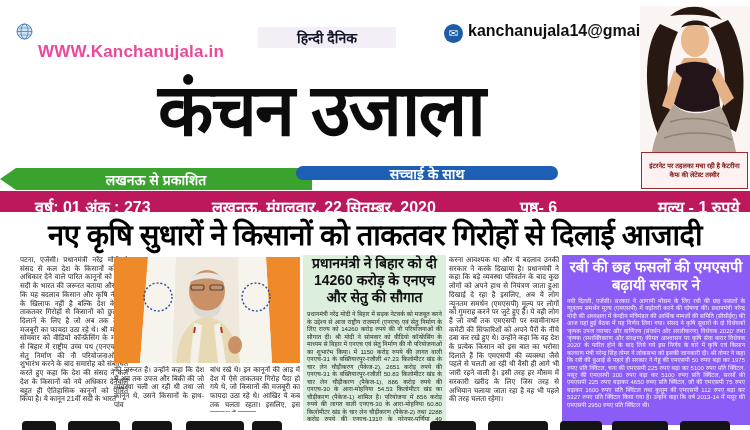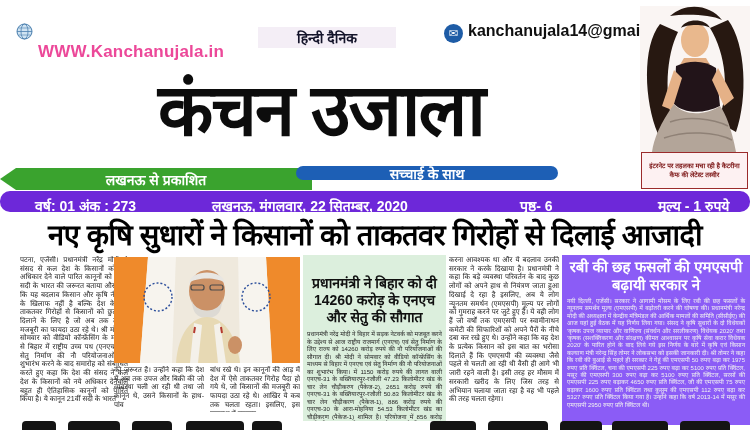--- a/index.html
+++ b/index.html
@@ -21,37 +21,37 @@
   
   .masthead{position:absolute;left:0;top:48px;width:642px;height:118px;display:flex;align-items:center;
         justify-content:center;font-size:72px;font-weight:900;color:#0c0c0c;white-space:nowrap;letter-spacing:-2px;}
   
   .ribbon-green{position:absolute;left:0;top:168px;width:312px;height:22px;background:#3aa32e;
         clip-path:polygon(0 50%,16px 0,100% 0,100% 100%,16px 100%);
         display:flex;align-items:center;justify-content:center;font-size:14px;font-weight:bold;color:#fff;}
   .ribbon-blue{position:absolute;left:296px;top:166px;width:262px;height:14px;background:#1d5fb5;border-radius:13px;
         display:flex;align-items:center;justify-content:center;font-size:14px;font-weight:bold;color:#fff;}
   
-  .dateline{position:absolute;left:0;top:191px;width:750px;height:21px;background:#6d28d9;color:#fff;
-        font-size:14px;font-weight:bold;border-radius:10px;}
+  .dateline{position:absolute;left:0;top:191px;width:750px;height:21px;background:#be185d;color:#fff;
+        font-size:16px;font-weight:bold;}
   .dl-issue{position:absolute;left:35px;top:5px;}
   .dl-date{position:absolute;left:212px;top:5px;}
   .dl-page{position:absolute;left:520px;top:5px;}
   .dl-price{position:absolute;left:658px;top:5px;}
   
   .lead-head{position:absolute;left:0;top:213px;width:750px;height:40px;display:flex;align-items:center;
         justify-content:center;font-size:29px;font-weight:900;color:#000;white-space:nowrap;letter-spacing:-.5px;}
   
   .smalltxt{font-size:7.1px;line-height:8.7px;text-align:justify;color:#1c1c1c;overflow:hidden;}
   .col1{position:absolute;left:20px;top:256px;width:108px;height:156px;}
   .modi{position:absolute;left:114px;top:257px;width:186px;height:106px;overflow:hidden;background:#e9e4da;}
   .col2a{position:absolute;left:114px;top:366px;width:90px;height:46px;}
   .col2b{position:absolute;left:210px;top:366px;width:90px;height:46px;}
   .mint{position:absolute;left:303px;top:255px;width:143px;height:166px;background:#dcefdd;overflow:hidden;}
-  .mint-head{padding:20px 3px 2px;font-size:14px;line-height:17px;font-weight:900;color:#101010;text-align:center;}
+  .mint-head{padding:0 3px 2px;font-size:14px;line-height:17px;font-weight:900;color:#101010;text-align:center;}
   .mint-body{padding:2px 4px;font-size:6.1px;line-height:7.5px;text-align:justify;color:#262626;}
   .col4{position:absolute;left:449px;top:256px;width:110px;height:156px;}
   .black-panel{position:absolute;left:562px;top:255px;width:188px;height:170px;background:#8b5cf6;overflow:hidden;}
   .bp-head{padding:3px 4px 2px;font-size:15px;line-height:18px;font-weight:900;color:#fff;text-align:center;}
   .bp-body{padding:2px 5px;font-size:6px;line-height:7.4px;text-align:justify;color:#f2f2f2;}
   
   .frag{position:absolute;left:298px;top:413px;font-size:12.5px;font-weight:bold;color:#1a1a1a;white-space:nowrap;}
   .blob{position:absolute;top:421px;background:#141414;border-radius:4px 4px 0 0;height:14px;}
 </style>
 </head>

